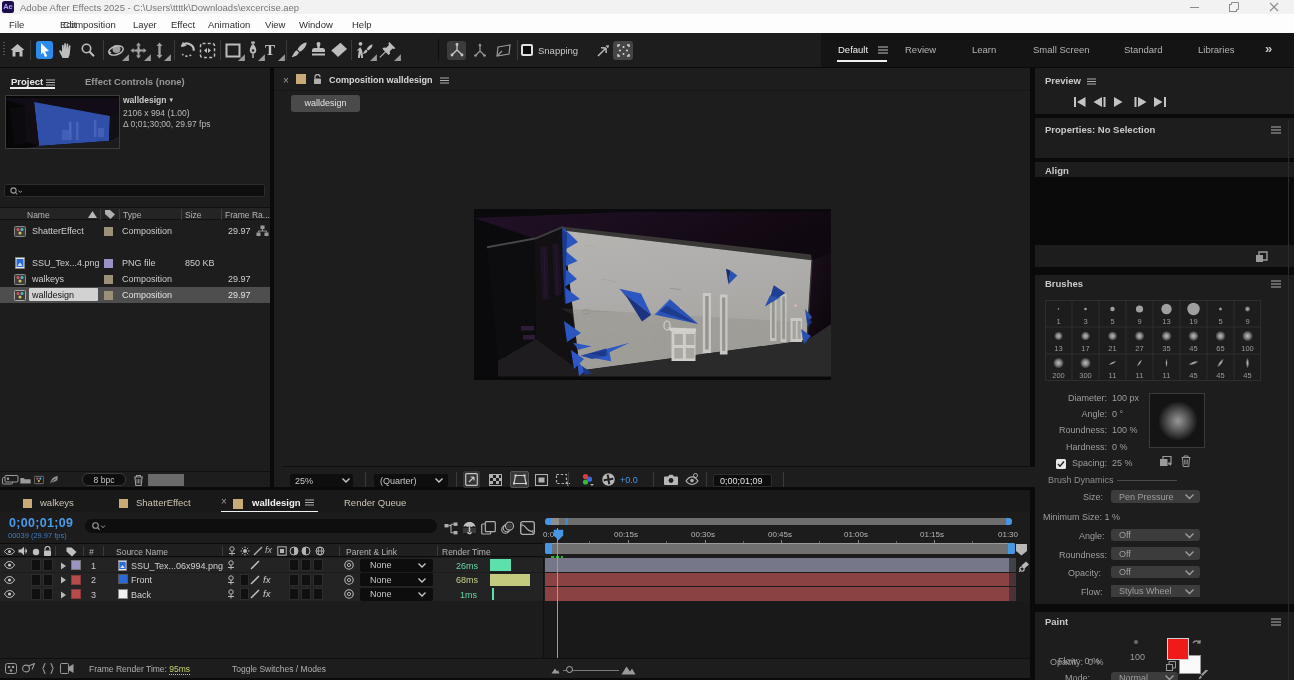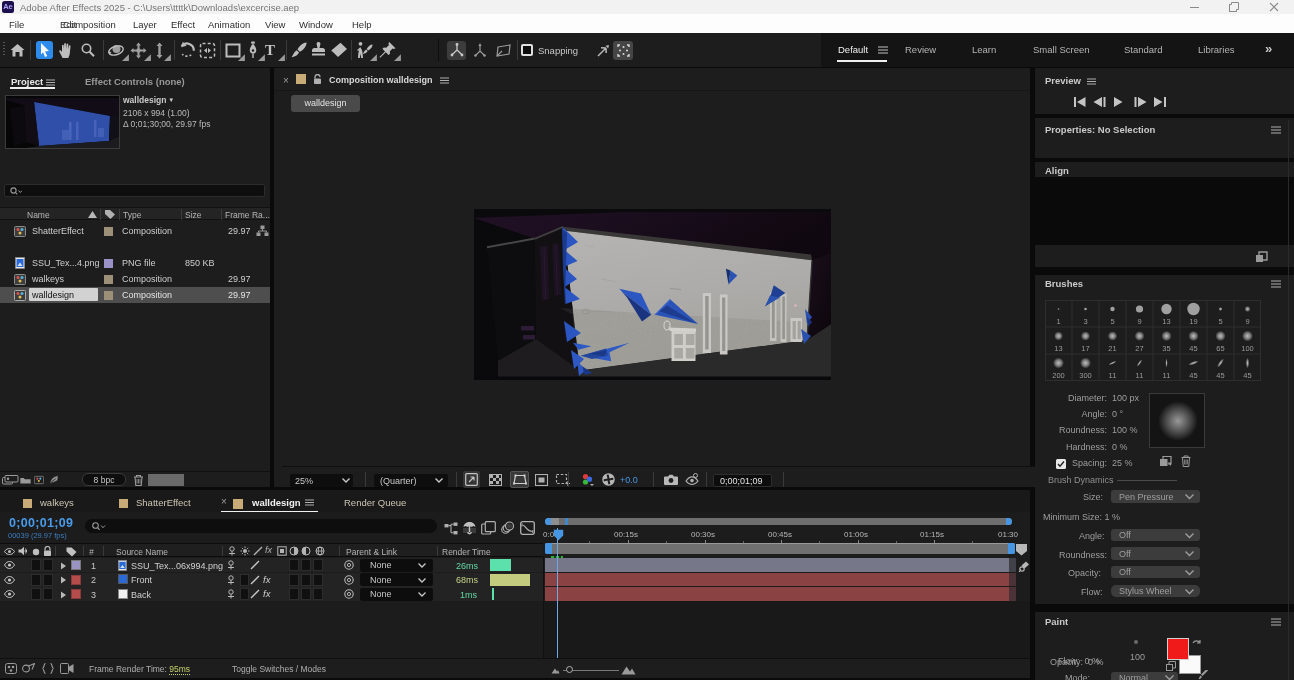--- a/index.html
+++ b/index.html
@@ -1050,21 +1050,21 @@
           </svg>
     </div>
     <span class="abs" style="left:33px;top:293px;color:#9e9e9e;">Opacity:</span>
     <div class="abs" style="left:76px;top:290.7px;width:89px;height:12.5px;background:#3c3c3c;border-radius:3px;color:#9e9e9e;">
       <span class="abs" style="left:8px;top:1.5px;">Off</span>
       <svg class="abs" style="left:74px;top:4px;" width="9" height="6" viewBox="0 0 9 6">
             <path d="M0.5 0.5 L4.5 4.5 L8.5 0.5" stroke="#9e9e9e" stroke-width="1.4" fill="none"></path>
           </svg>
     </div>
     <span class="abs" style="left:46px;top:312px;color:#9e9e9e;">Flow:</span>
-    <div class="abs" style="left:76px;top:309.8px;width:89px;height:12.5px;background:#3c3c3c;border-radius:5px;color:#9e9e9e;">
+    <div class="abs" style="left:76px;top:309.8px;width:89px;height:12.5px;background:#3c3c3c;border-radius:0;color:#9e9e9e;">
       <span class="abs" style="left:8px;top:1.5px;">Stylus Wheel</span>
       <svg class="abs" style="left:74px;top:4px;" width="9" height="6" viewBox="0 0 9 6">
             <path d="M0.5 0.5 L4.5 4.5 L8.5 0.5" stroke="#9e9e9e" stroke-width="1.4" fill="none"></path>
           </svg>
     </div>
   </div>
 
   <div class="panel" style="left:0;top:544px;width:259px;height:68px;">
     <span class="abs hdr" style="left:10px;top:4px;">Paint</span>
     <svg class="abs" style="left:236px;top:6px;" width="10" height="9" viewBox="0 0 10 9">

